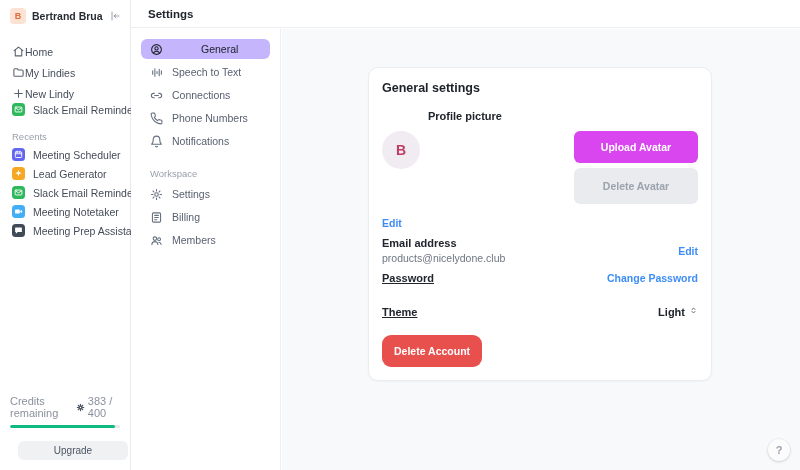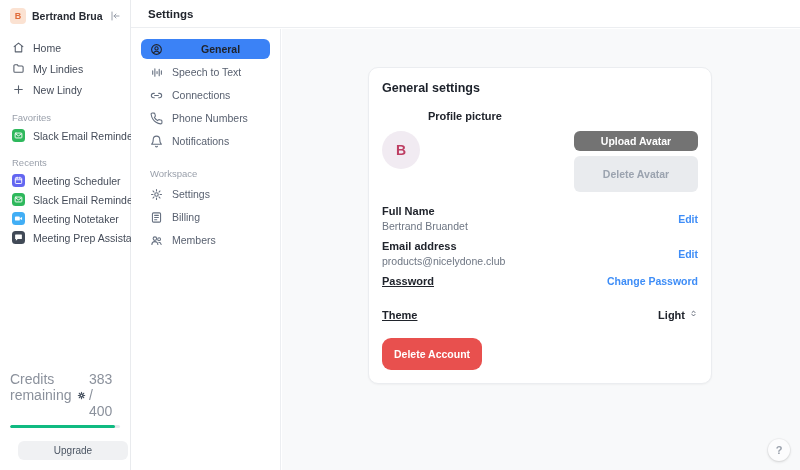--- a/index.html
+++ b/index.html
@@ -14,67 +14,67 @@
   
   .sidebar { position:absolute; left:0; top:0; width:131px; height:470px;
     background:#fff; border-right:1px solid #e9ebee; display:flex; flex-direction:column; }
   .ws-header { display:flex; align-items:center; gap:6px; padding:8px 9px 7px 10px; }
   .ws-avatar { width:16px; height:16px; border-radius:4px; background:#fbe2d2; color:#e06c3a;
     font-size:9px; font-weight:bold; display:flex; align-items:center; justify-content:center; flex:none; }
   .ws-name { font-size:10.5px; font-weight:700; color:#272b33; white-space:nowrap; overflow:hidden; flex:1; }
   .collapse-btn { color:#9aa0ab; flex:none; cursor:pointer; }
 
   .nav { padding-top:6px; }
-  .nav-item { display:flex; align-items:center; gap:8px; height:21px; padding:0 12px;
+  .nav-item { display:flex; align-items:flex-end; height:21px; padding:0 12px;
     font-size:10.5px; color:#454c59; cursor:pointer; }
   .nav-item svg { color:#59616e; flex:none; }
 
   .section-label { padding:12px 12px 3px; font-size:9.5px; color:#9aa0ab; }
   .app-item { display:flex; align-items:center; gap:8px; height:19px; padding:0 12px;
     font-size:10.5px; color:#454c59; white-space:nowrap; cursor:pointer; }
   .app-icon { width:13px; height:13px; border-radius:3.5px; flex:none;
     display:flex; align-items:center; justify-content:center; }
 
   .sidebar-bottom { margin-top:auto; padding:8px 10px 10px; }
-  .credits-row { display:flex; justify-content:space-between; align-items:flex-start;
-    font-size:14px; color:#8b919c; margin-bottom:6px;margin-top:33px; }
+  .credits-row { display:flex; justify-content:space-between; align-items:flex-end;
+    font-size:11px; color:#8b919c; margin-bottom:6px;margin-top:33px; }
   .credits-value { display:flex; align-items:center; gap:3px; color:#8b919c; }
   .progress { height:3px; border-radius:2px; background:#e7e9ec; overflow:hidden; margin-bottom:13px; }
   .progress-fill { height:100%; background:#10ba81; border-radius:2px; }
   .upgrade-btn { width:100%; height:19px; background:#f0f1f3; border:none; border-radius:6px;
     font-family:inherit; font-size:10px; color:#4b5563; cursor:pointer;
     display:flex; align-items:center; justify-content:center;margin-left:8px; }
 
   
   .topbar { position:absolute; left:131px; right:0; top:0; height:28px; background:#fff;
     border-bottom:1px solid #eceef1; display:flex; align-items:center; padding-left:17px; }
   .topbar-title { font-size:11.5px; font-weight:700; color:#20242c; }
 
   
   .settings-nav { position:absolute; left:131px; top:29px; width:150px; bottom:0;
     background:#fff; border-right:1px solid #eceef1; padding:10px; }
   .snav-item { display:flex; align-items:center; gap:9px; height:20px; padding:0 9px;
     border-radius:6px; font-size:10.5px; color:#596170; margin-bottom:3px; cursor:pointer; }
   .snav-item svg { color:#667080; flex:none; }
-  .snav-item.active { background:#3b82f6; color:#20242c; font-weight:700;gap:38px; }
+  .snav-item.active { background:#c4b5fd; color:#20242c; font-weight:400;gap:38px; }
   .snav-item.active svg { color:#20242c; }
   .snav-section-label { font-size:9.5px; color:#9aa0ab; padding:14px 9px 5px; }
 
   
   .main { position:absolute; left:282px; top:29px; right:0; bottom:0; background:#f8f9fa; }
   .card { position:absolute; left:86px; top:38px; width:344px; background:#fff;
     border:1px solid #ebedf0; border-radius:10px; padding:13px;
     box-shadow:0 1px 2px rgba(20,24,32,0.04); }
   .card-title { font-size:12.5px; font-weight:700; color:#1c212a; margin-bottom:15px; }
   .pp-label { font-size:11px; font-weight:600; color:#20242c; margin-bottom:9px;padding-left:46px; }
   .avatar-row { display:flex; justify-content:space-between; align-items:flex-start; margin-bottom:13px; }
   .big-avatar { width:38px; height:38px; border-radius:50%; background:#f1ebf2; color:#bd3d62;
     font-size:14px; font-weight:700; display:flex; align-items:center; justify-content:center; }
   .avatar-btns { display:flex; flex-direction:column; gap:5px; width:124px; }
-  .btn-blue { height:20px; border:none; border-radius:6px; background:#737373; color:#fff;
+  .btn-blue { height:32px; border:none; border-radius:6px; background:#d946ef; color:#fff;
     font-family:inherit; font-size:10.5px; font-weight:600; cursor:pointer; }
   .btn-gray { height:36px; border:none; border-radius:6px; background:#e9ebee; color:#9ba3af;
     font-family:inherit; font-size:10.5px; font-weight:600; cursor:pointer; }
   .field { display:flex; justify-content:space-between; align-items:center; margin-bottom:8px; }
   .field .label { font-size:11px; font-weight:600; color:#20242c; margin-bottom:3px; }
   .field .value { font-size:10.5px; color:#6e7683; }
   .link { font-size:10.5px; font-weight:600; color:#3e8df7; text-decoration:none; cursor:pointer; }
   .row-simple { display:flex; justify-content:space-between; align-items:center; }
   .password-row { margin:8px 0 22px; }
   .password-row .label, .theme-row .label { font-size:11px; font-weight:600; color:#20242c;text-decoration:underline; }
@@ -127,40 +127,47 @@
     <div class="nav-item">
       <span>
           <svg width="13" height="13" viewBox="0 0 24 24" fill="none" stroke="currentColor" stroke-width="2" stroke-linecap="round">
             <path d="M12 5v14M5 12h14"></path>
           </svg>
         </span>
       <span>New Lindy</span>
     </div>
   </div>
 
-  <div class="section-label">Favorites</div>
   <div class="app-item">
     <span class="app-icon" style="background: rgb(46, 184, 92);">
       <svg width="9" height="9" viewBox="0 0 24 24" fill="none" stroke="#fff" stroke-width="2.4" stroke-linecap="round" stroke-linejoin="round">
           <rect x="3" y="5.5" width="18" height="13" rx="2"></rect>
           <path d="M4.5 8l7.5 5 7.5-5"></path>
         </svg>
     </span>
     <span>Slack Email Reminder</span>
   </div>
 
   <div class="section-label">Recents</div>
   <div class="app-item">
     <span class="app-icon" style="background: rgb(99, 102, 241);">
       <svg width="9" height="9" viewBox="0 0 24 24" fill="none" stroke="#fff" stroke-width="2.4" stroke-linecap="round">
           <rect x="3.5" y="5" width="17" height="15" rx="2"></rect>
           <path d="M3.5 10h17M8.5 3v4M15.5 3v4"></path>
         </svg>
     </span>
     <span>Meeting Scheduler</span>
+  </div>
+  <div class="app-item">
+    <span class="app-icon" style="background: rgb(246, 167, 35);">
+      <svg width="9" height="9" viewBox="0 0 24 24" fill="#fff">
+          <path d="M12 2.5l2.4 6.1 6.1 2.4-6.1 2.4L12 19.5l-2.4-6.1-6.1-2.4 6.1-2.4z"></path>
+        </svg>
+    </span>
+    <span>Lead Generator</span>
   </div>
   <div class="app-item">
     <span class="app-icon" style="background: rgb(46, 184, 92);">
       <svg width="9" height="9" viewBox="0 0 24 24" fill="none" stroke="#fff" stroke-width="2.4" stroke-linecap="round" stroke-linejoin="round">
           <rect x="3" y="5.5" width="18" height="13" rx="2"></rect>
           <path d="M4.5 8l7.5 5 7.5-5"></path>
         </svg>
     </span>
     <span>Slack Email Reminder</span>
   </div>
@@ -294,24 +301,20 @@
     <div class="pp-label">Profile picture</div>
     <div class="avatar-row">
       <div class="big-avatar">B</div>
       <div class="avatar-btns">
         <button class="btn-blue">Upload Avatar</button>
         <button class="btn-gray">Delete Avatar</button>
       </div>
     </div>
 
     <div class="field">
-      <div class="field-labels">
-        <div class="label">Full Name</div>
-        <div class="value">Bertrand Bruandet</div>
-      </div>
       <a class="link">Edit</a>
     </div>
 
     <div class="field">
       <div class="field-labels">
         <div class="label">Email address</div>
         <div class="value">products@nicelydone.club</div>
       </div>
       <a class="link">Edit</a>
     </div>

